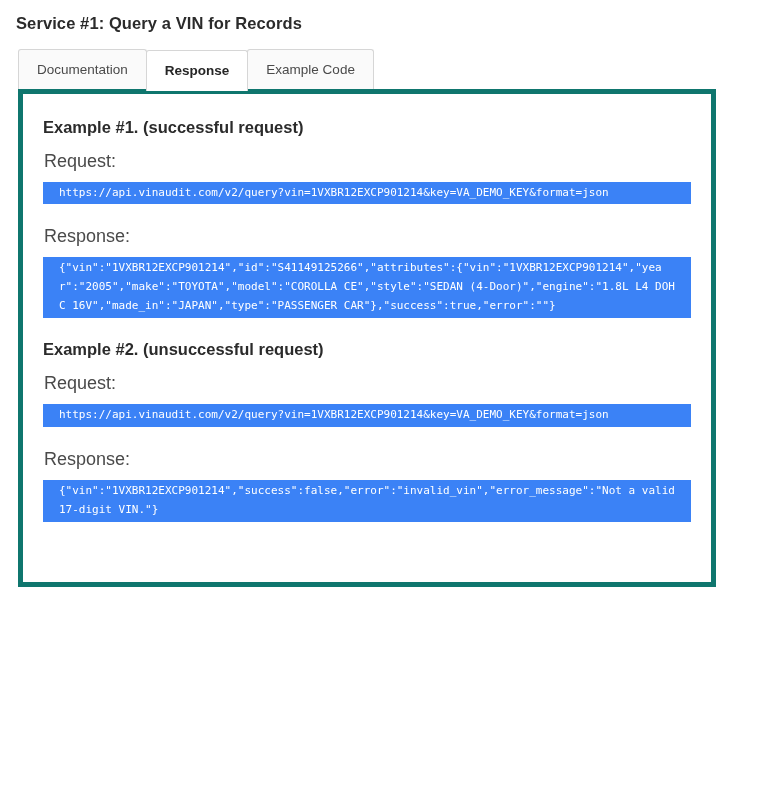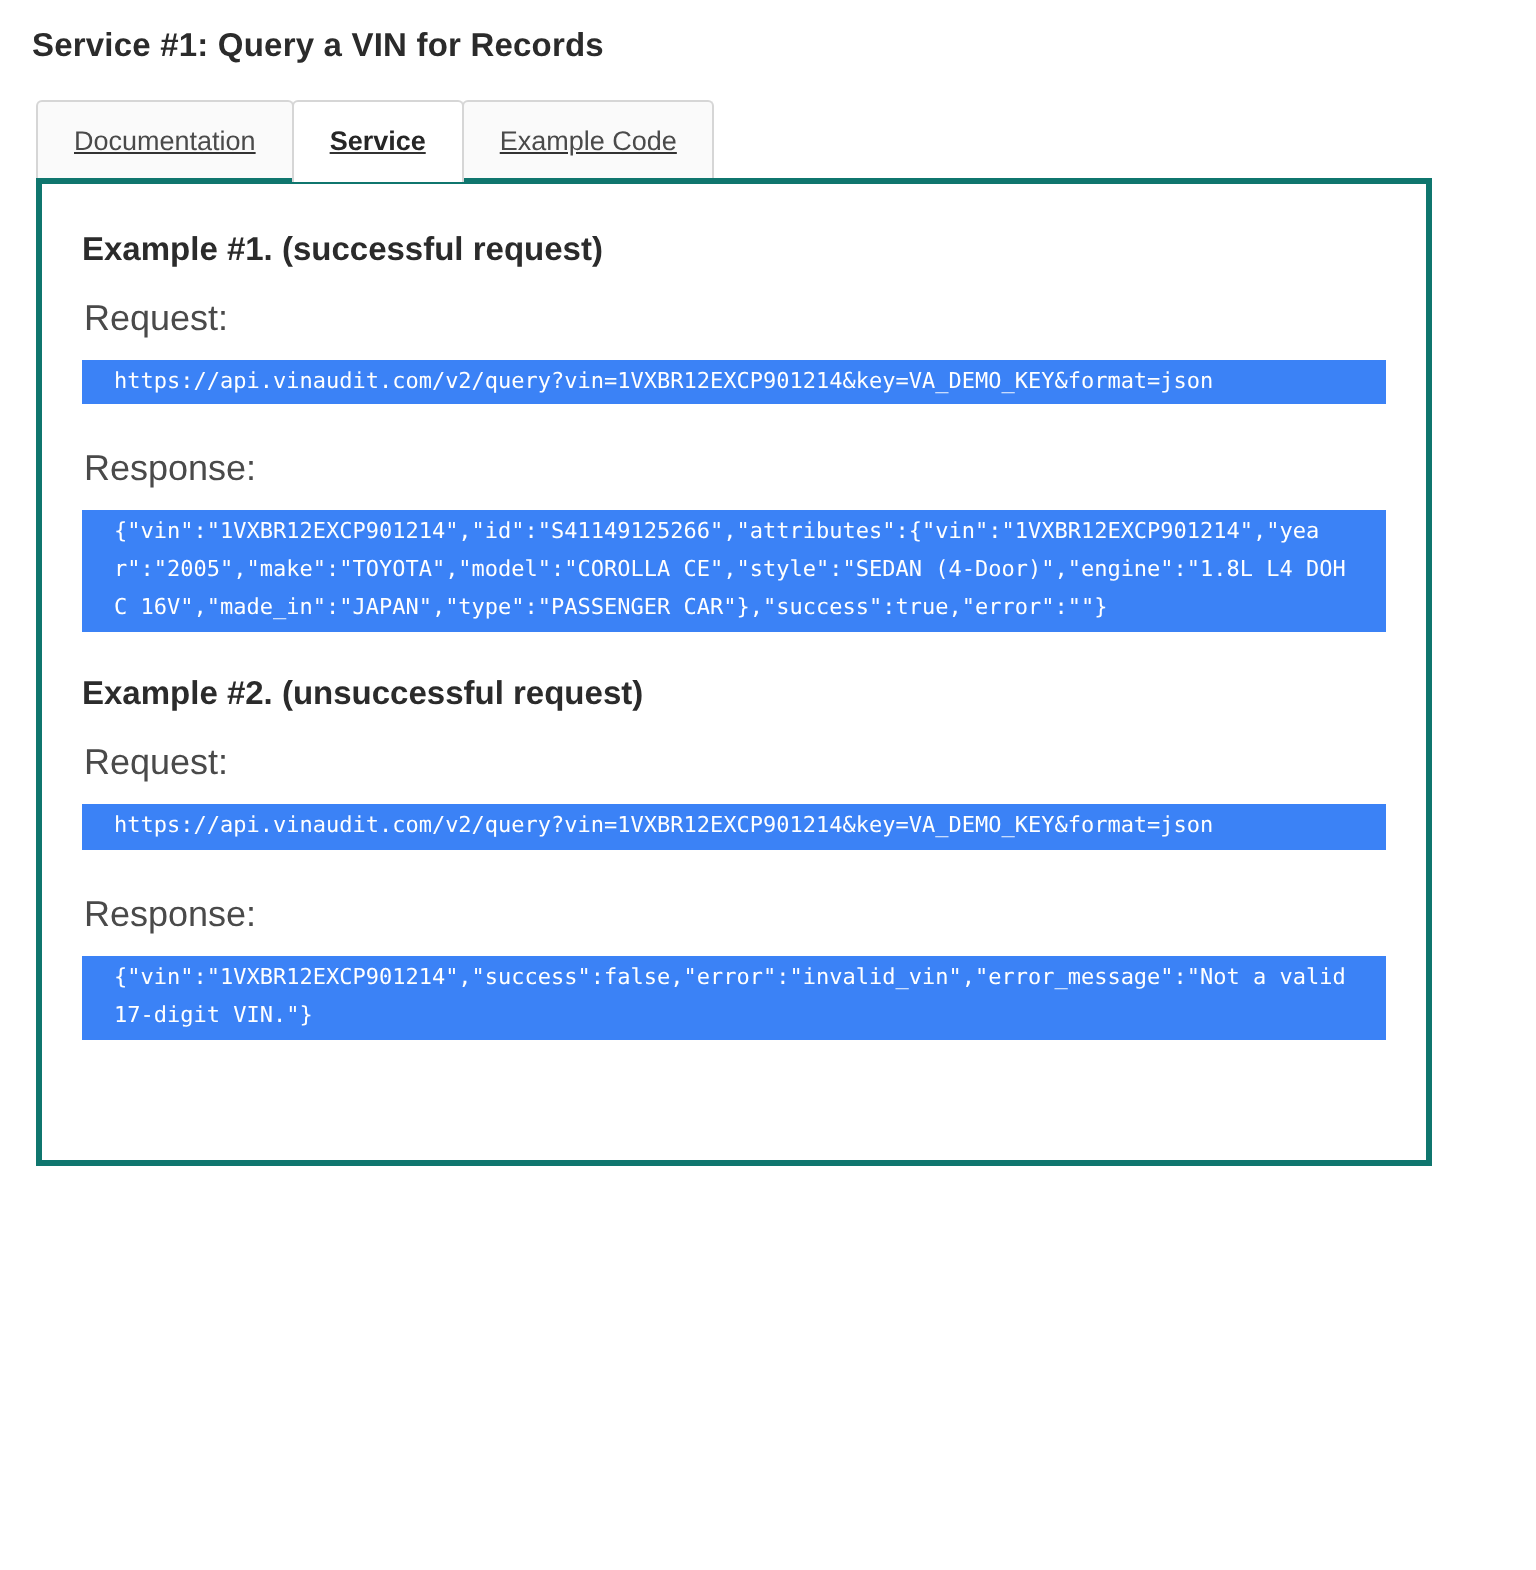--- a/index.html
+++ b/index.html
@@ -21,26 +21,25 @@
   }
   .page-title {
     font-size: 16.5px;
     font-weight: bold;
     color: #2b2b2b;
     margin: 6px 0 16px 2px;
     letter-spacing: 0.1px;
   }
   .tabs {
     display: flex;
-    align-items: center;
+    align-items: flex-start;
     margin: 0;
     padding: 0 0 0 4px;
     position: relative;
     z-index: 2;
-    text-decoration: underline;
   }
   .tab {
     border: 1px solid #d6d6d6;
     border-bottom: none;
     background: #fafafa;
     color: #4a4a4a;
     font-size: 13.5px;
     padding: 13px 18px 12px 18px;
     margin-right: -1px;
     border-radius: 3px 3px 0 0;
@@ -52,21 +51,21 @@
     background: #ffffff;
     color: #262626;
     font-weight: bold;
     border-color: #d6d6d6;
     position: relative;
     top: 1px;
     padding-bottom: 13px;
     z-index: 3;
   }
   .panel {
-    border: 3px solid #0f766e;
+    border: 5px solid #0f766e;
     background: #ffffff;
     margin: 0 4px 0 4px;
     padding: 18px 20px 26px 20px;
     box-sizing: border-box;
     position: relative;
     top: -1px;
   }
   .example-heading {
     font-size: 16.5px;
     font-weight: bold;
@@ -103,21 +102,21 @@
 </style>
 </head>
 <body>
 
 <div class="page">
 
   <div class="page-title">Service #1: Query a VIN for Records</div>
 
   <div class="tabs">
     <div class="tab">Documentation</div>
-    <div class="tab active">Service</div>
+    <div class="tab active">Response</div>
     <div class="tab">Example Code</div>
   </div>
 
   <div class="panel">
 
     <div class="example-heading">Example #1. (successful request)</div>
     <div class="sub-label">Request:</div>
     <div class="code-block">https://api.vinaudit.com/v2/query?vin=1VXBR12EXCP901214&amp;key=VA_DEMO_KEY&amp;format=json</div>
     <div class="sub-label">Response:</div>
     <div class="code-block">{"vin":"1VXBR12EXCP901214","id":"S41149125266","attributes":{"vin":"1VXBR12EXCP901214","year":"2005","make":"TOYOTA","model":"COROLLA CE","style":"SEDAN (4-Door)","engine":"1.8L L4 DOHC 16V","made_in":"JAPAN","type":"PASSENGER CAR"},"success":true,"error":""}</div>

